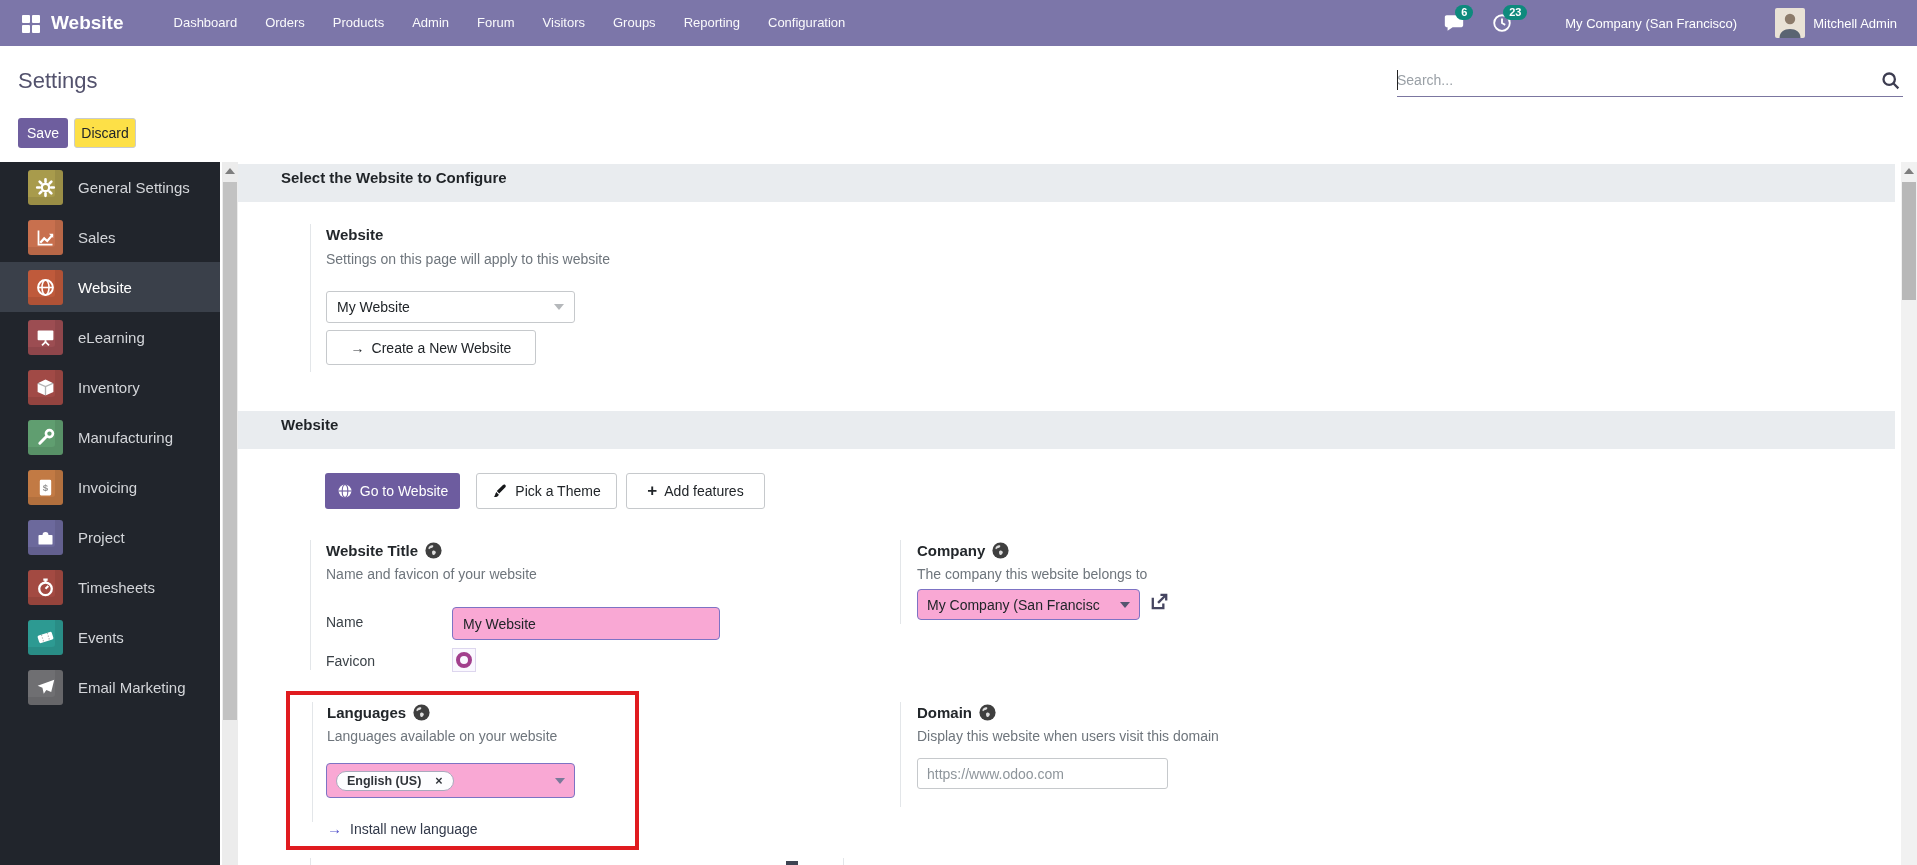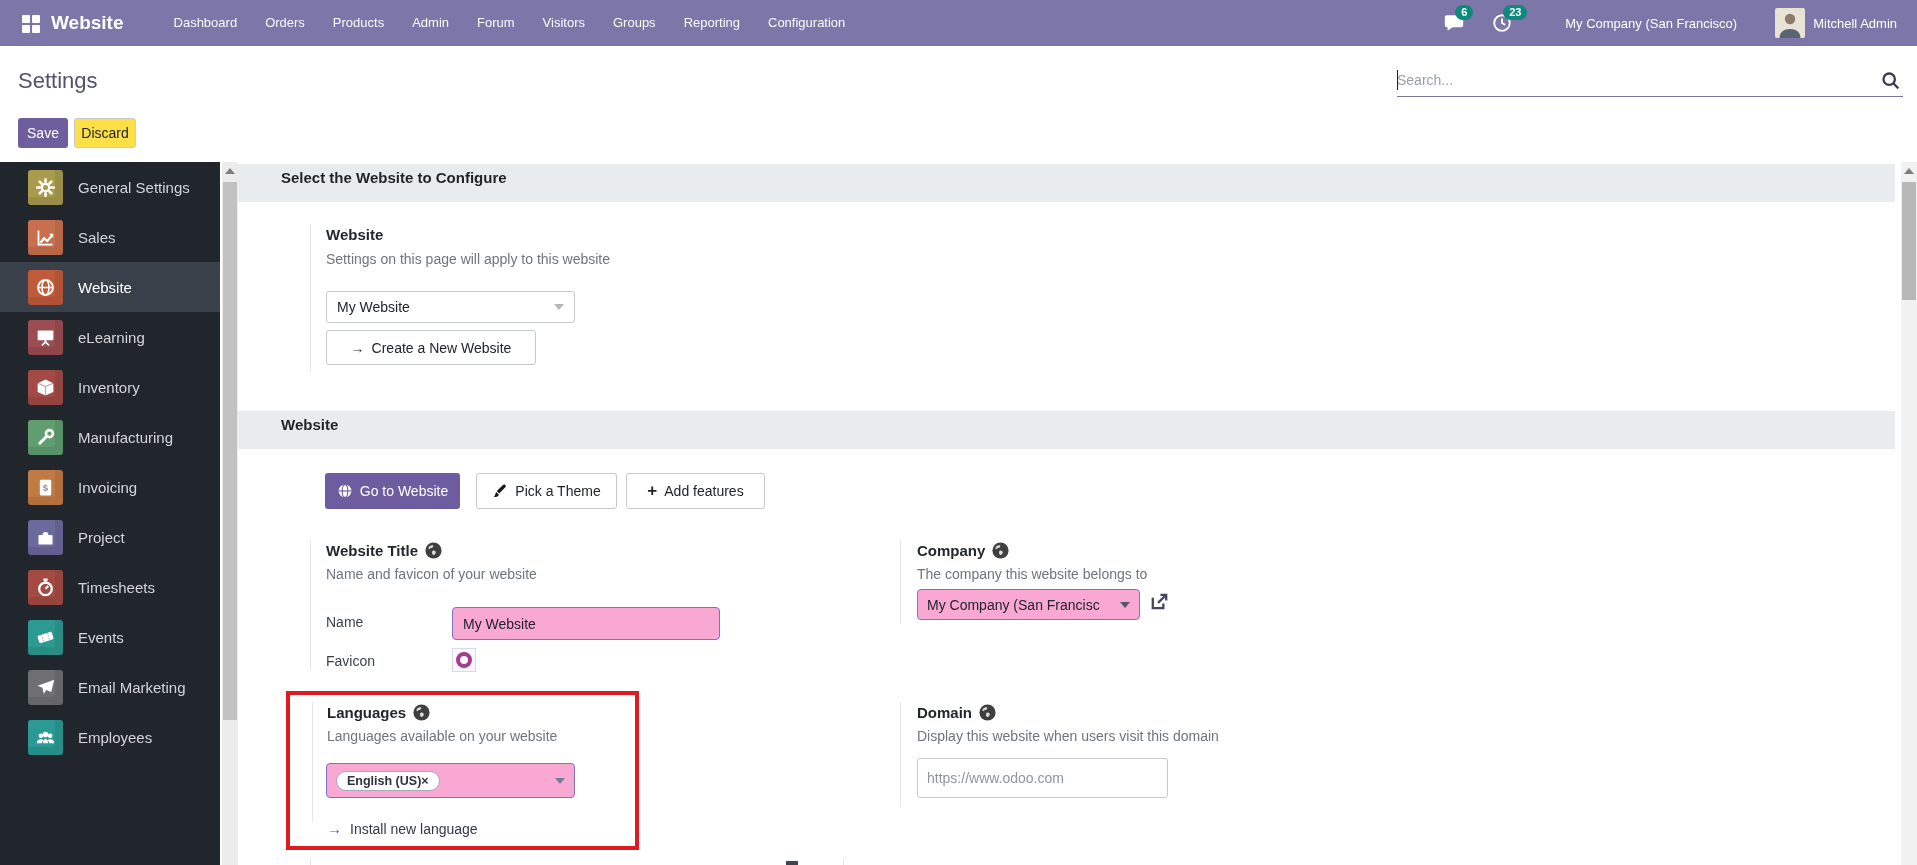--- a/index.html
+++ b/index.html
@@ -96,21 +96,21 @@
     background:#faf8ff; display:flex; align-items:center; justify-content:center; }
   .favicon-ring { width:16px; height:16px; border:4px solid #a23f8d; border-radius:50%; }
 
   .co-select { position:absolute; display:flex; align-items:center; padding:0 9px;
     font-size:14px; color:#212529; cursor:pointer; white-space:nowrap; overflow:hidden; }
 
   .red-box { position:absolute; border:4px solid #e01b1f; }
 
   .lang-select { position:absolute; display:flex; align-items:center; padding:0 9px;
     cursor:pointer; }
-  .pill { display:inline-flex; align-items:center; gap:0; background:#fdfdff;
+  .pill { display:inline-flex; align-items:center; gap:14px; background:#fdfdff;
     border:1px solid #a9a9bd; border-radius:12px; padding:2px 10px; font-size:12.5px;
     font-weight:bold; color:#30343a; }
   .pill .x { font-weight:bold; cursor:pointer; }
 
   .install-row { position:absolute; display:flex; align-items:center; gap:8px;
     font-size:14px; color:#32394a; cursor:pointer; }
   .install-arrow { color:#5353cb; font-weight:bold; font-size:15px; }
 
   .dom-input { position:absolute; border:1px solid #c6c9cc; border-radius:3px;
     padding:0 9px; font-size:14px; outline:none; color:#212529;
@@ -295,31 +295,20 @@
 
     <div class="side-item">
       <span class="tile" style="background: rgb(111, 111, 114);">
         <svg width="21" height="21" viewBox="0 0 24 24">
           <path fill="#fff" d="M22 3L3 10l5.5 2.2L10 19l3-4.2 5.5 2.2z"></path>
         </svg>
       </span>
       <span class="side-label">Email Marketing</span>
     </div>
 
-    <div class="side-item">
-      <span class="tile" style="background: rgb(43, 154, 148);">
-        <svg width="21" height="21" viewBox="0 0 24 24">
-          <circle cx="6.8" cy="10" r="2.7" fill="#fff"></circle>
-          <circle cx="17.2" cy="10" r="2.7" fill="#fff"></circle>
-          <circle cx="12" cy="8.6" r="3.2" fill="#fff"></circle>
-          <path fill="#fff" d="M2 18.5c0-2.9 2.2-4.4 4.8-4.4 1.1 0 2.2.3 3 .9-1.3 1-2 2.3-2 3.5zM9 18.5c0-2.9 1.4-4.8 3-4.8s3 1.9 3 4.8zM16.2 18.5c0-1.2-.7-2.5-2-3.5.8-.6 1.9-.9 3-.9 2.6 0 4.8 1.5 4.8 4.4z"></path>
-        </svg>
-      </span>
-      <span class="side-label">Employees</span>
-    </div>
   </div>
 
 <div class="sb sb-left">
   <div class="sb-arrow"></div>
   <div class="sb-thumb" style="top:20px;height:538px;"></div>
 </div>
 <div class="sb sb-right">
   <div class="sb-arrow"></div>
   <div class="sb-thumb" style="top:20px;height:118px;background:#b8b8b8;"></div>
 </div>
@@ -432,18 +421,18 @@
   <div class="v-line" style="left:662px;top:540px;height:105px;"></div>
   <div class="blk-title" style="left:679px;top:542px;">
     <span>Domain</span>
     <svg width="17" height="17" viewBox="0 0 20 20">
         <circle cx="10" cy="10" r="9.5" fill="#3f3f3f"></circle>
         <path fill="#ddd" d="M4 7c1-2.2 3.1-3.6 5-3.1 1 .3 1 1.6.2 2.3C8 7.3 6.5 7 5.6 8 4.8 9 4.2 8.6 4 7z"></path>
         <path fill="#ddd" d="M9.2 10.2c1.6-.6 3.2.3 3.5 1.9.2 1.2-.8 2-1.6 2.8-.7.7-2.1.5-2.4-.5-.4-1.3-.9-3.7.5-4.2z"></path>
       </svg>
   </div>
   <div class="blk-help" style="left:679px;top:566px;">Display this website when users visit this domain</div>
-  <input class="dom-input" style="left: 679px; top: 596px; width: 251px; height: 40px;" placeholder="https://www.odoo.com">
+  <input class="dom-input" style="left: 679px; top: 596px; width: 251px; height: 31px;" placeholder="https://www.odoo.com">
 
   <div class="v-line" style="left:72px;top:696px;height:7px;"></div>
   <div class="v-line" style="left:605px;top:696px;height:7px;"></div>
   <div class="hint-mark" style="left:548px;top:699px;width:12px;height:4px;"></div>
 </div>
 
 </body></html>

